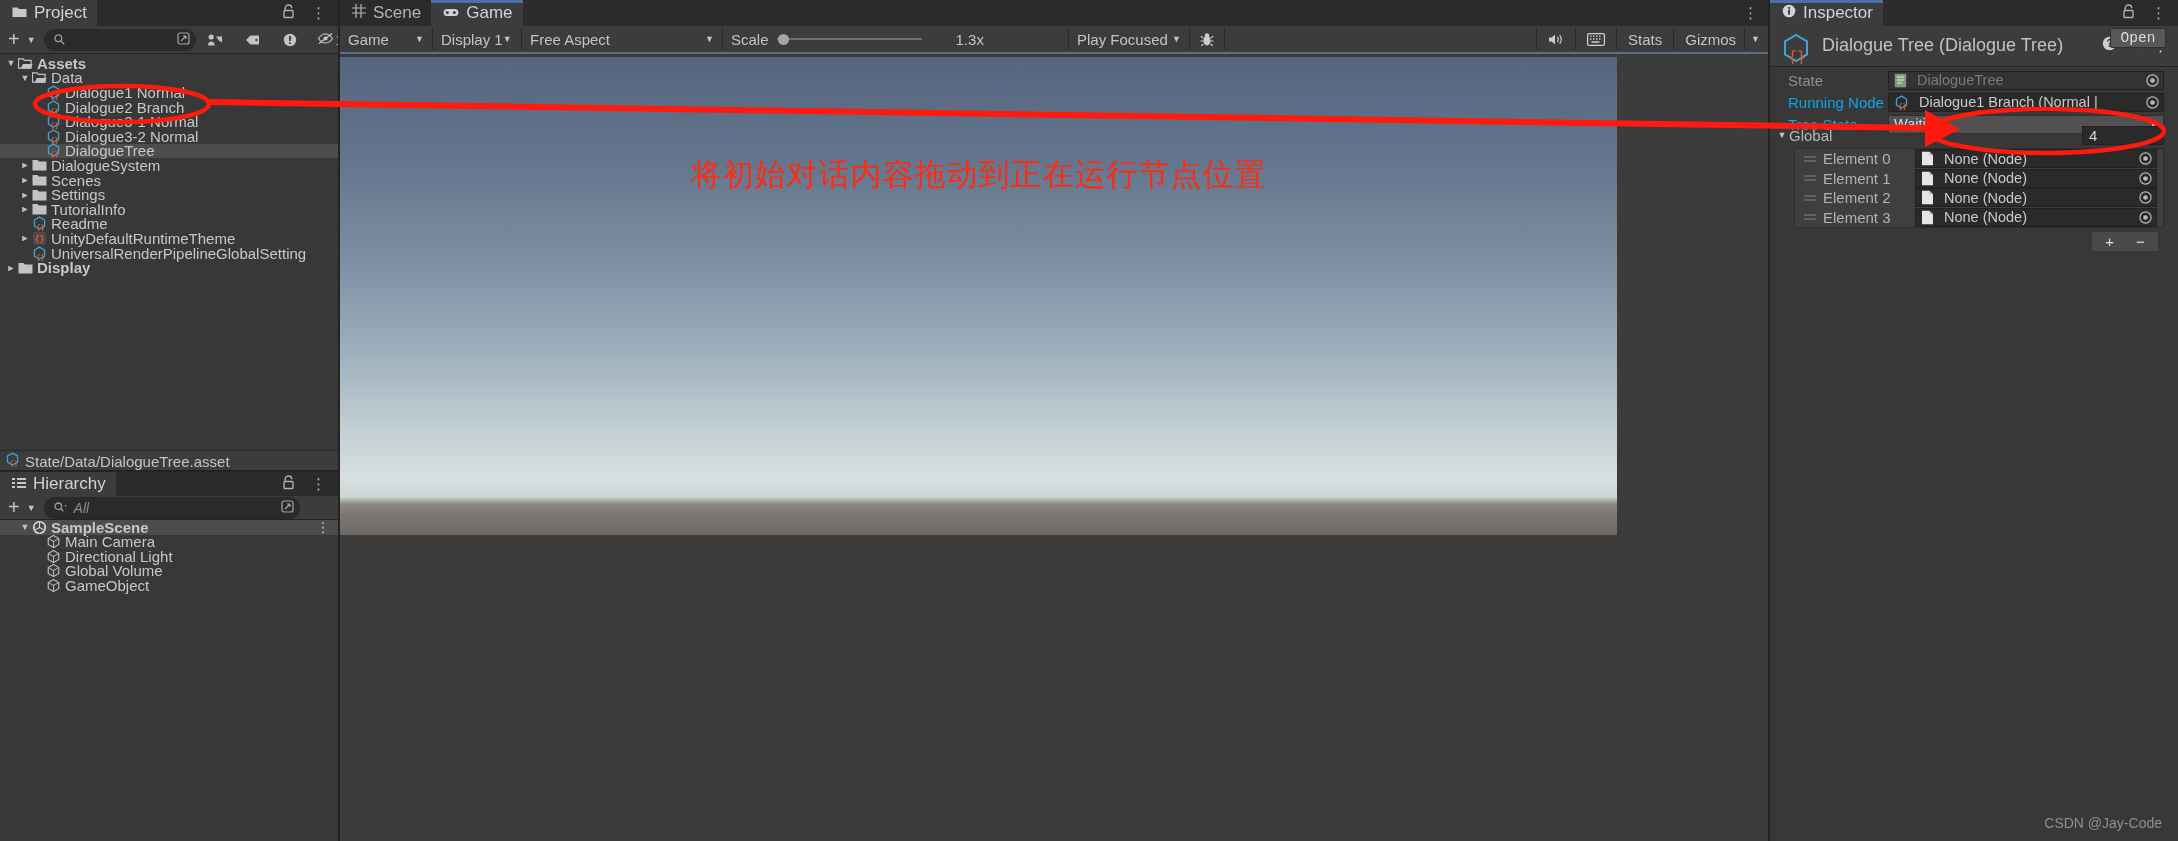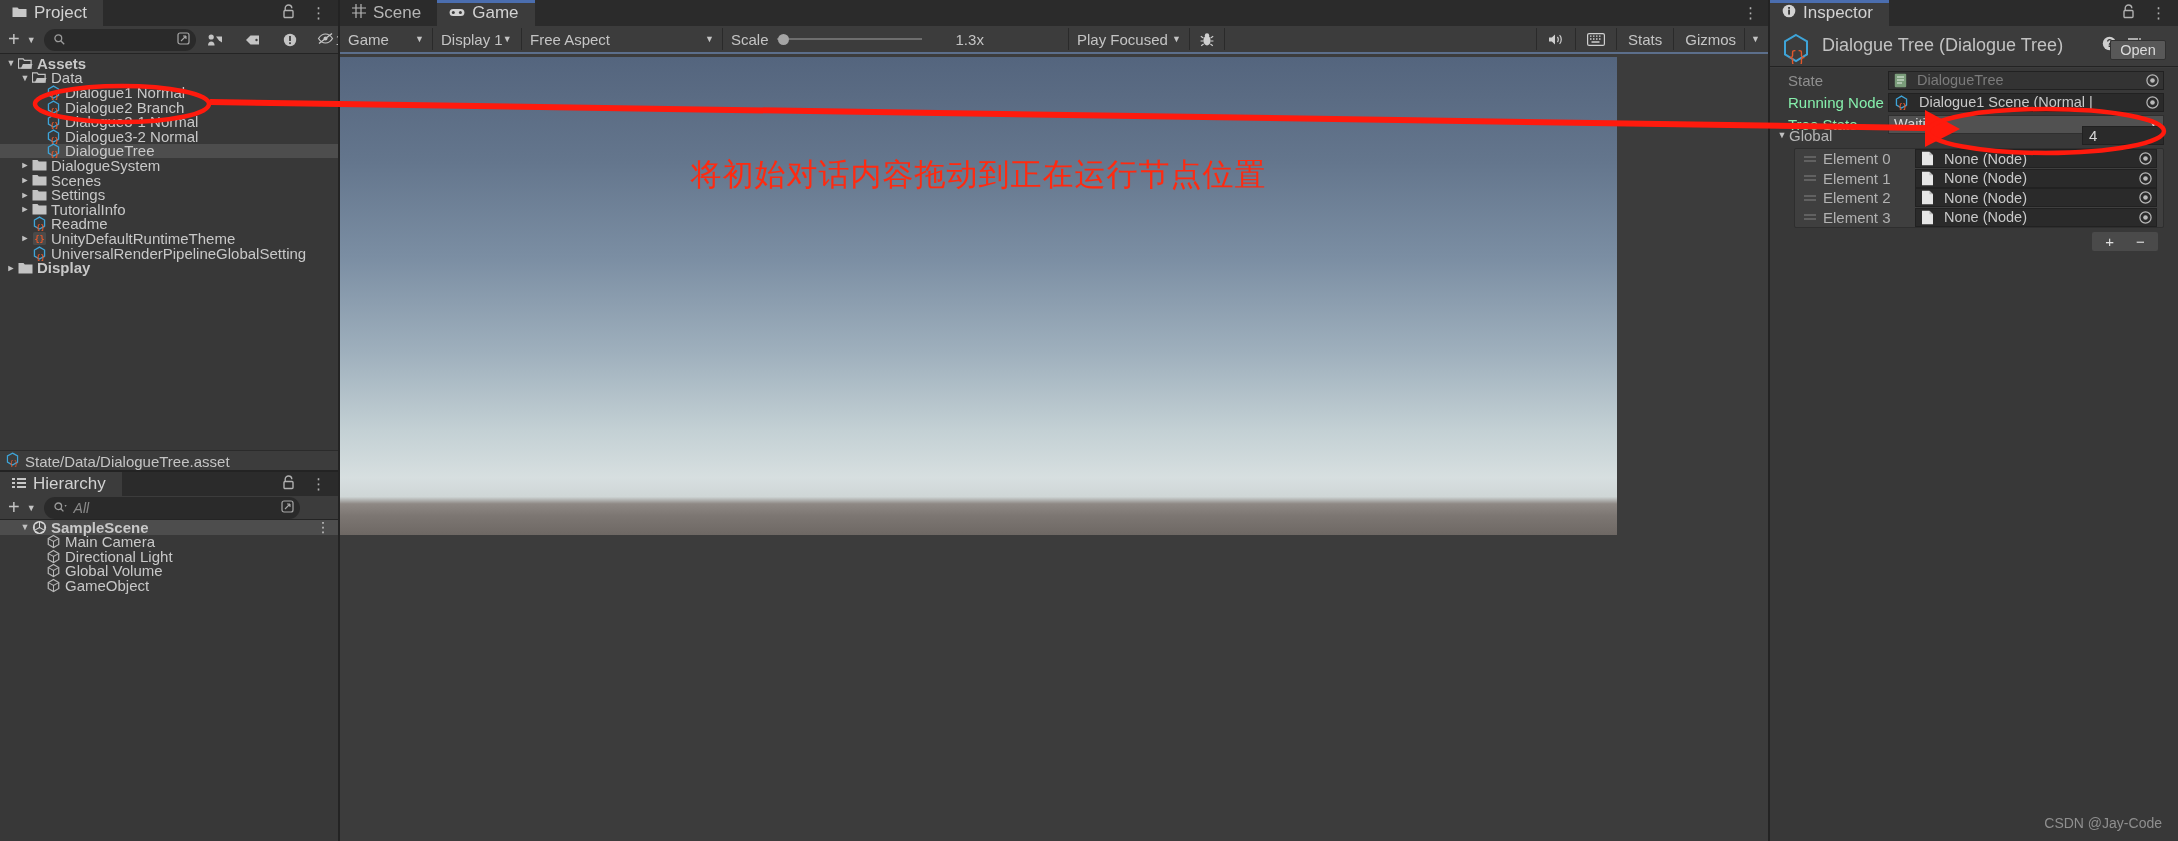--- a/index.html
+++ b/index.html
@@ -12,21 +12,21 @@
   #root { position: relative; width: 2178px; height: 841px; }
 
   
   .panel { position: absolute; background: #383838; }
   .tabbar {
     height: 26px; background: #2b2b2b;
     display: flex; align-items: stretch; position: relative;
   }
   .tab {
     display: flex; align-items: center; gap: 7px;
-    padding: 0 16px 0 12px; font-size: 17px; color: #b5b5b5;
+    padding: 0 10px 0 12px; font-size: 17px; color: #b5b5b5;
     background: #2b2b2b; position: relative;
   }
   .tab.active { background: #3c3c3c; color: #d2d2d2; }
   .tab.accented::before {
     content: ""; position: absolute; left: 0; right: 0; top: 0;
     height: 3px; background: #4b6eaf;
   }
   .tabbar-right {
     margin-left: auto; display: flex; align-items: center;
     gap: 16px; padding-right: 12px; color: #b0b0b0; font-size: 16px;
@@ -74,21 +74,21 @@
         #7c7672 96%, #6e6864 100%);
   }
   #annot {
     position: absolute; width: 100%; text-align: center;
     color: #ff2a10; font-size: 31px; letter-spacing: 1px;
     font-family: "DejaVu Sans", sans-serif; font-weight: 500;
   }
 
   
   .insp-row { display: flex; align-items: center; height: 22px; font-size: 15px; }
-  .insp-label { width: 118px; padding-left: 18px; color: #86efac; }
+  .insp-label { width: 118px; padding-left: 18px; color: #0ea5e9; }
   .insp-label.dim { color: #8f8f8f; }
   .objfield {
     flex: 1; height: 19px; background: #2a2a2a; border: 1px solid #212121;
     display: flex; align-items: center; gap: 6px;
     padding: 0 4px 0 5px; color: #c9c9c9; font-size: 14.5px;
     overflow: hidden; white-space: nowrap;
   }
   .objfield.disabled { color: #7b7b7b; background: #333; }
   .objfield .pick {
     margin-left: auto; width: 14px; height: 14px; flex: 0 0 14px;
@@ -623,21 +623,21 @@
         <span>
           <svg width="16" height="14" viewBox="0 0 16 14">
               <path d="M1 2h10M1 6h10M1 10h6" stroke="#cfcfcf" stroke-width="1.4"></path>
               <path d="M13 1v9M10.6 7.6L13 10.4 15.4 7.6" fill="none" stroke="#cfcfcf" stroke-width="1.3"></path>
             </svg>
         </span>
         <span style="color:#cfcfcf;line-height:4px;font-size:15px;">⋮</span>
       </span>
     </div>
 
-    <div style="position:absolute;top:40px;right:12px;">
+    <div style="position:absolute;top:28px;right:12px;font-family:Liberation Mono, monospace;">
       <div class="openbtn">
         <span>Open</span>
       </div>
     </div>
 
     <div class="hdivider" style="left:0;top:66px;width:408px;height:1px;"></div>
 
     <div style="position:absolute;top:69px;left:0;width:408px;">
         <div class="insp-row" style="padding-right: 14px;">
           <span class="insp-label dim">State</span>
@@ -659,21 +659,21 @@
         </div>
         <div class="insp-row" style="padding-right: 14px;">
           <span class="insp-label">Running Node</span>
           <span class="objfield">
             <span class="ico">
               <svg width="15" height="15" viewBox="0 0 16 16">
                 <path d="M8 1.2l5.4 3.1v6.5L8 13.9 2.6 10.8V4.3z" fill="none" stroke="#3ea4d8" stroke-width="1.4"></path>
                 <text x="4.2" y="15.2" font-size="8" fill="#e2582c" font-family="monospace" font-weight="bold">{}</text>
               </svg>
             </span>
-            <span>Dialogue1 Scene (Normal |</span>
+            <span>Dialogue1 Branch (Normal |</span>
             <span class="pick">
               <svg width="13" height="13" viewBox="0 0 13 13">
                 <circle cx="6.5" cy="6.5" r="5.6" fill="none" stroke="#b9b9b9" stroke-width="1.2"></circle>
                 <circle cx="6.5" cy="6.5" r="2.3" fill="#b9b9b9"></circle>
               </svg>
             </span>
           </span>
         </div>
         <div class="insp-row" style="padding-right: 14px;">
           <span class="insp-label">Tree State</span>

